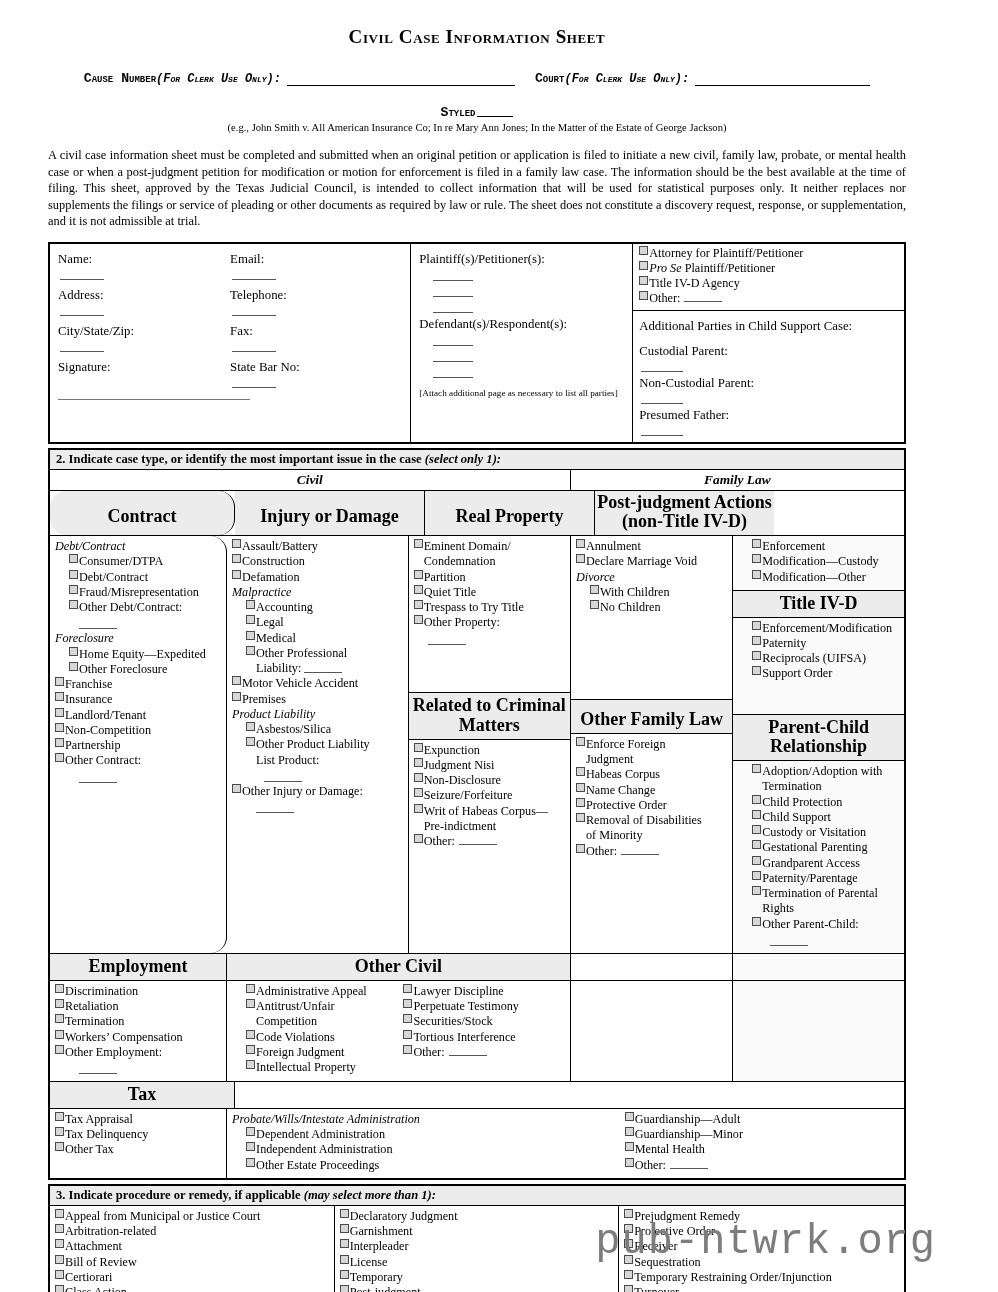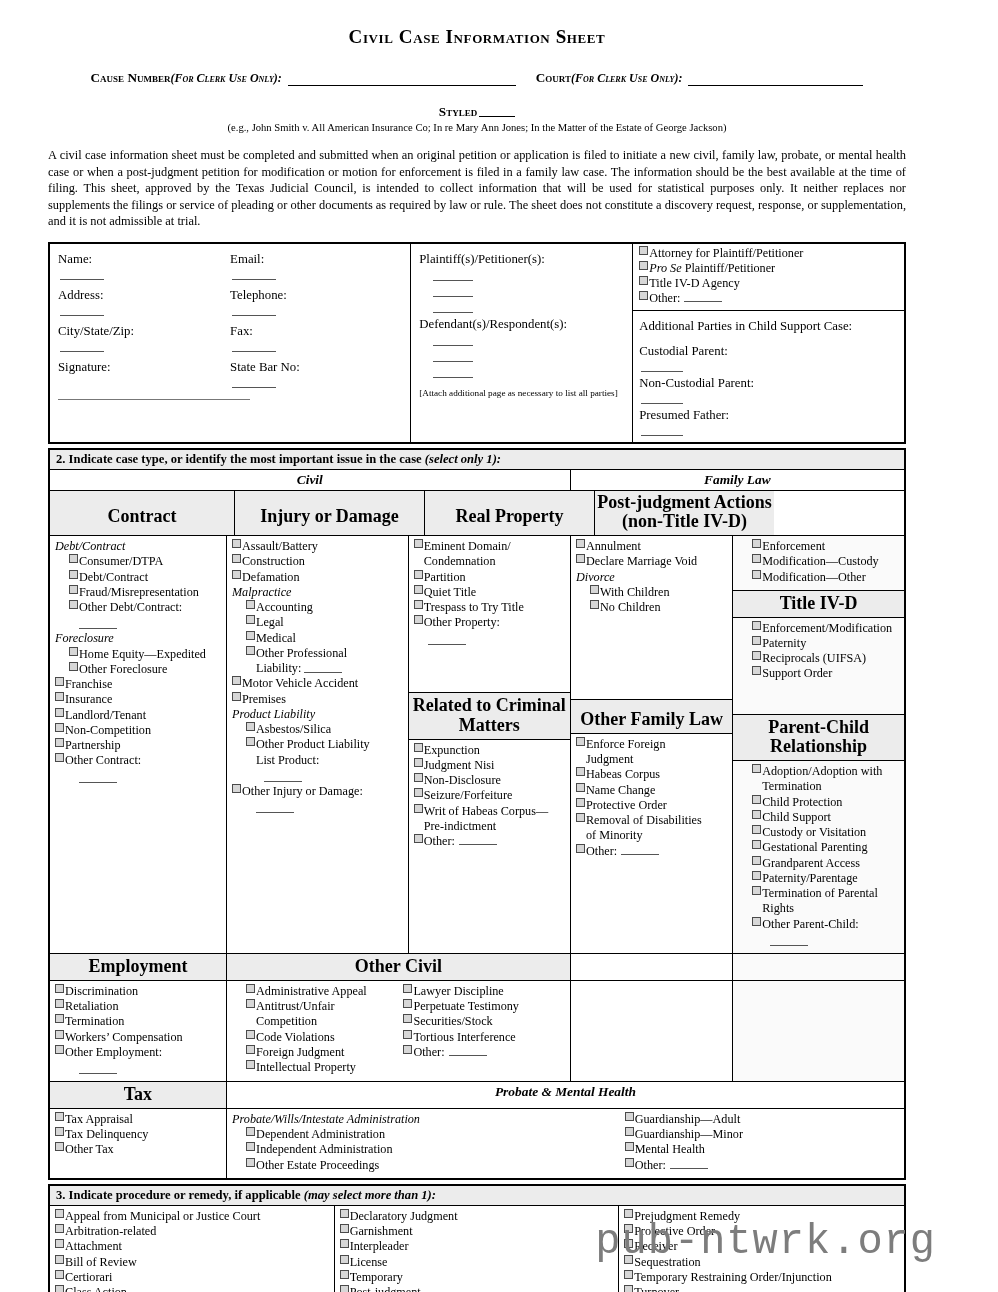--- a/index.html
+++ b/index.html
@@ -34,21 +34,21 @@
     margin: 4px 0 22px 0;
   }
   .clerk-row {
     display: flex;
     align-items: flex-end;
     justify-content: center;
     font-size: 13.2px;
     gap: 6px;
     margin-bottom: 16px;
   }
-  .sc { font-variant: small-caps; font-weight: bold; }
+  .sc { font-variant: small-caps; font-weight: bold; font-family: Liberation Mono, monospace; }
   .it { font-style: italic; }
   .clerk-label { white-space: nowrap; }
   .fill-line {
     display: inline-block;
     border-bottom: 1.4px solid #000;
     height: 13px;
   }
   .fill-cause { width: 228px; }
   .fill-court { width: 175px; }
   .styled-wrap {
@@ -203,21 +203,21 @@
   .blank-row2 {
     border-bottom: 1.1px solid #555;
     width: 38px;
     height: 10px;
     margin: 3px 0 2px 32px;
   }
 
   .pad { padding: 3px 4px 5px 5px; }
 
   
-  .c-contract { width: 185px; }
+  .c-contract { width: 185px; border-radius: 16px; }
   .c-injury   { width: 190px; }
   .c-realprop { width: 170px; }
   .c-marriage { width: 170px; }
   .c-postjdg  { width: 179px; }
 
   .civil-span { width: 545px; }
   .fam-span   { width: 349px; }
 
   .emp-w   { width: 185px; }
   .oc-w    { width: 360px; }
@@ -766,21 +766,20 @@
           </div>
         </div>
       </div>
 
       <div class="cell c-marriage" style="border-right:1.2px solid #000;"></div>
       <div class="cell c-postjdg" style="background:#fafafa;"></div>
     </div>
 
     <div class="row hdiv" style="border-top:1.2px solid #000;">
       <div class="cell tax-w hdr vdiv" style="border-bottom:none;">Tax</div>
-      <div class="cell pmh-w hdr-it" style="border-bottom:none;">Probate &amp; Mental Health</div>
     </div>
 
     <div class="row">
       <div class="cell tax-w vdiv pad">
         <div class="opt ind1">
             <span class="cb"></span>
             <span class="txt">Tax Appraisal</span>
           </div>
         <div class="opt ind1">
             <span class="cb"></span>

